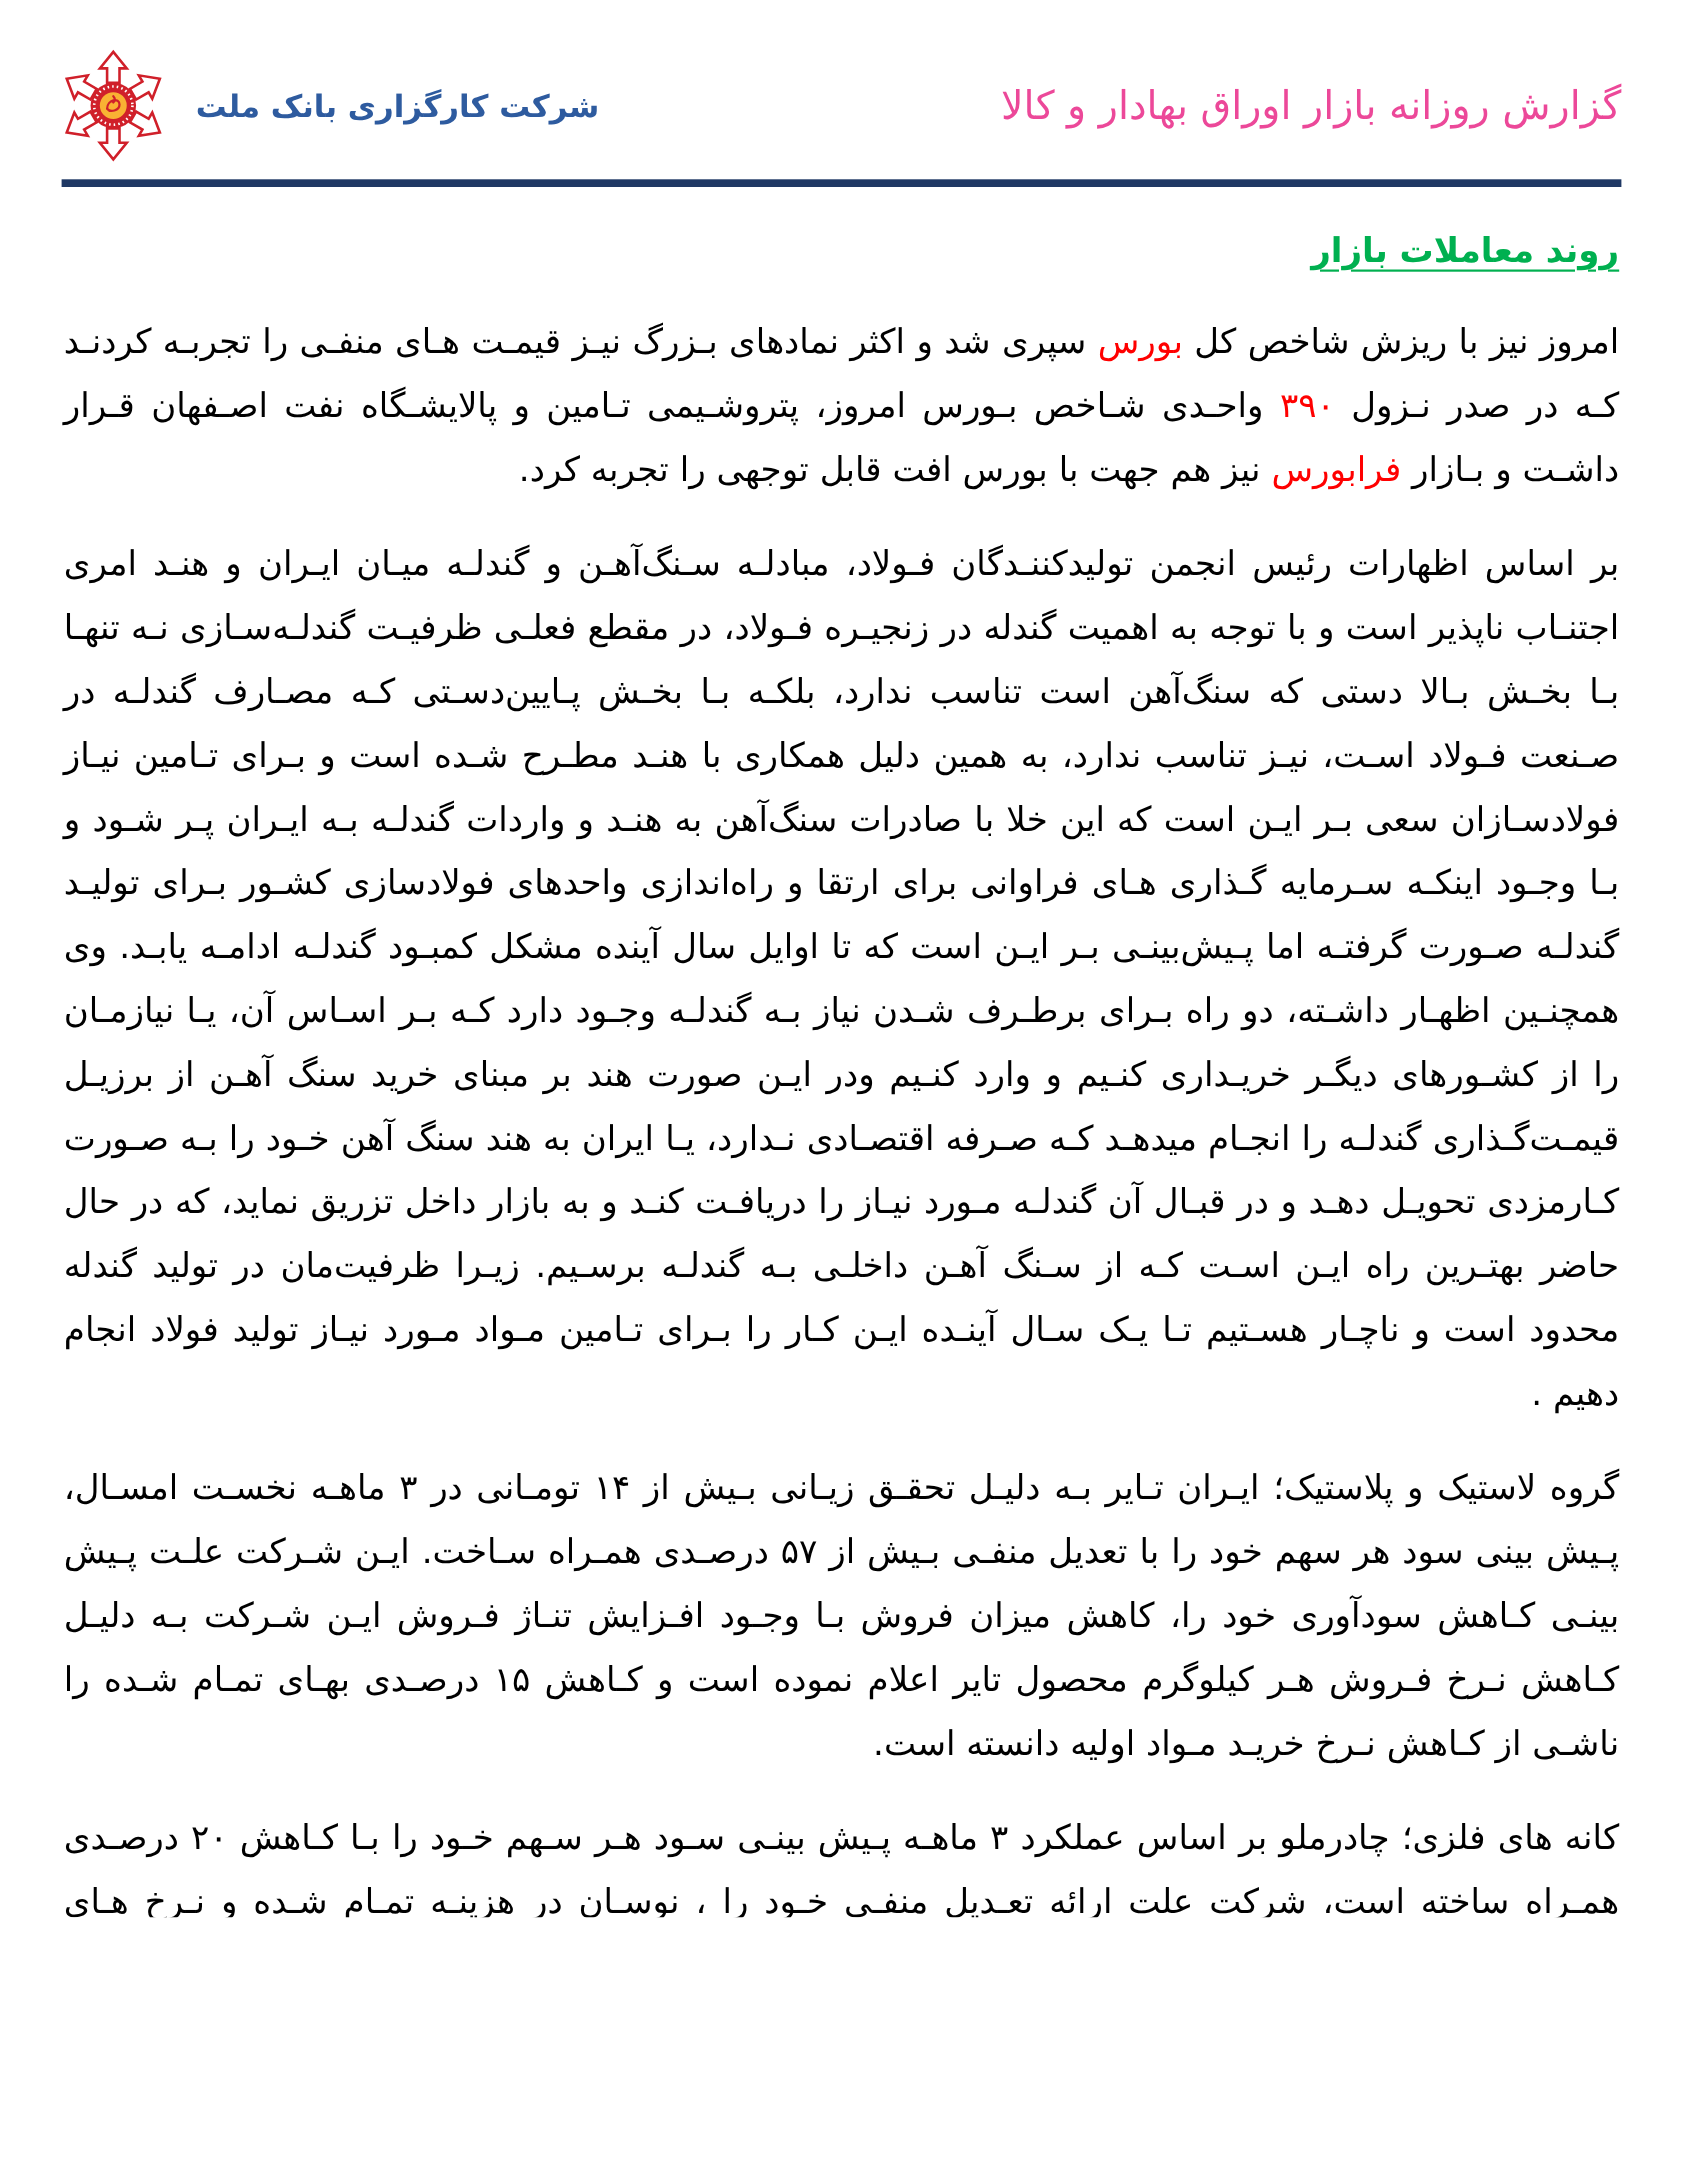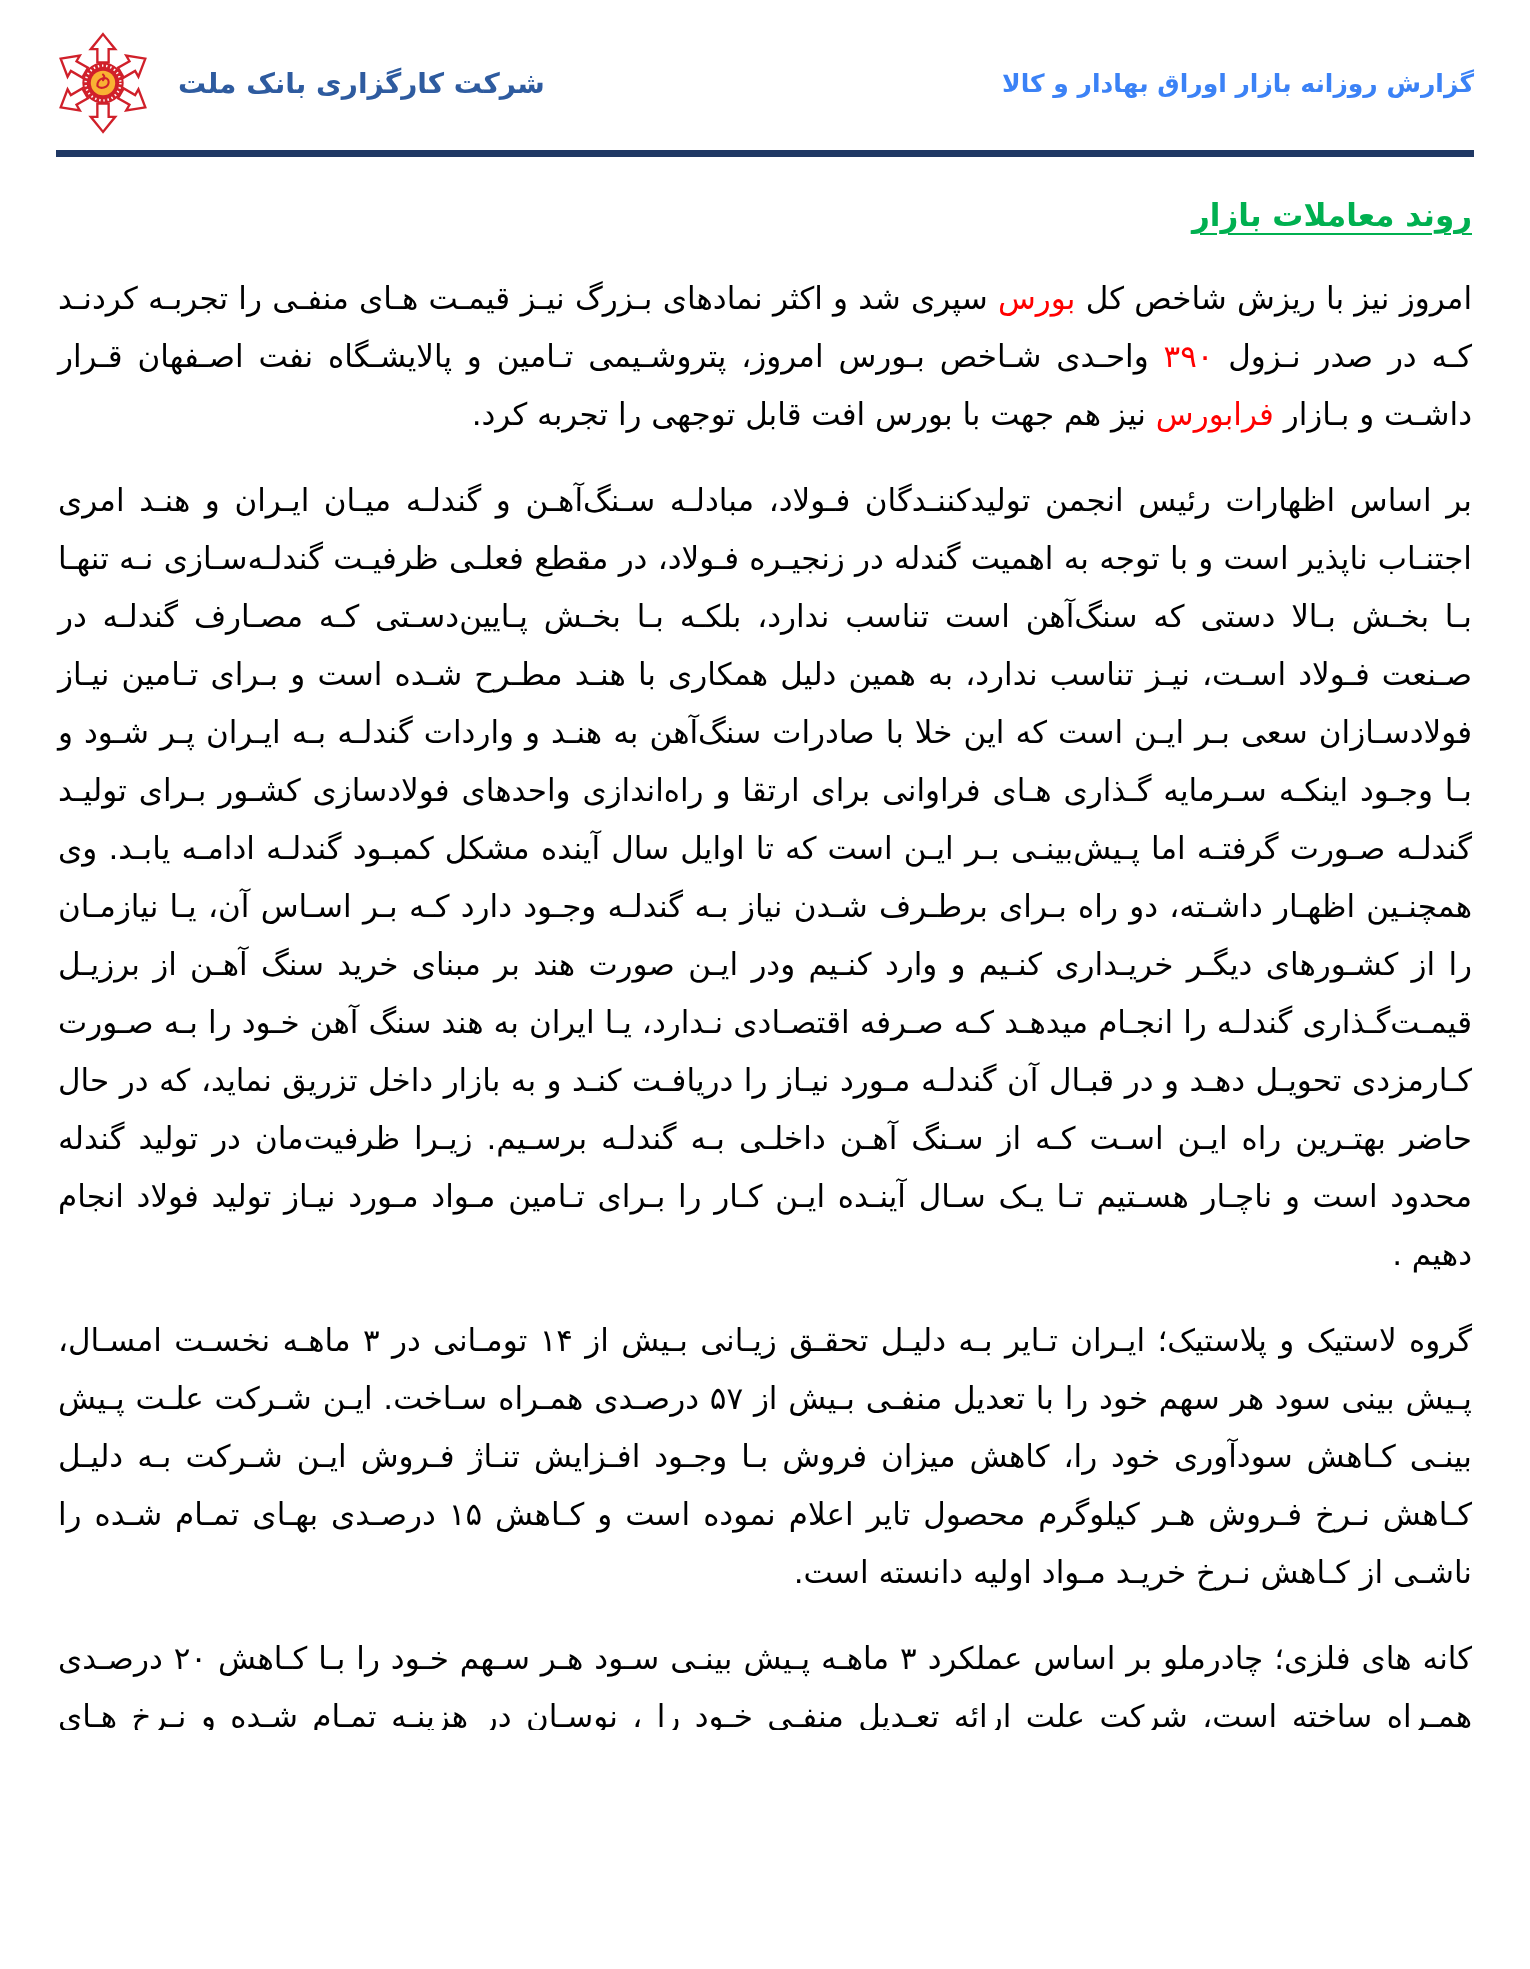--- a/index.html
+++ b/index.html
@@ -4,21 +4,21 @@
 <style>
   html, body { margin: 0; padding: 0; background: #ffffff; }
   body { font-family: "DejaVu Sans", sans-serif; }
 
   .page {
     position: relative;
     width: 1530px;
     height: 1726px;
     background: #ffffff;
     overflow: hidden;
-    margin: 4px auto;
+    margin: 17px auto;
   }
 
   
   .header {
     display: flex;
     align-items: center;
     padding: 26px 56px 10px 56px;
     gap: 28px;
   }
   .logo { width: 94px; height: 106px; flex: 0 0 auto; }
@@ -27,23 +27,23 @@
     direction: rtl;
     font-size: 28px;
     font-weight: bold;
     color: #2E5B9F;
     letter-spacing: 0.5px;
     white-space: nowrap;
   }
   .report-title {
     direction: rtl;
     margin-left: auto;
-    font-size: 25px;
-    font-weight: bold;
-    color: #3b82f6;
+    font-size: 36px;
+    font-weight: normal;
+    color: #ec4899;
     white-space: nowrap;
   }
   .header-rule {
     height: 7px;
     background: #1F3864;
     margin: 4px 56px 0 56px;
   }
 
   
   .content {

